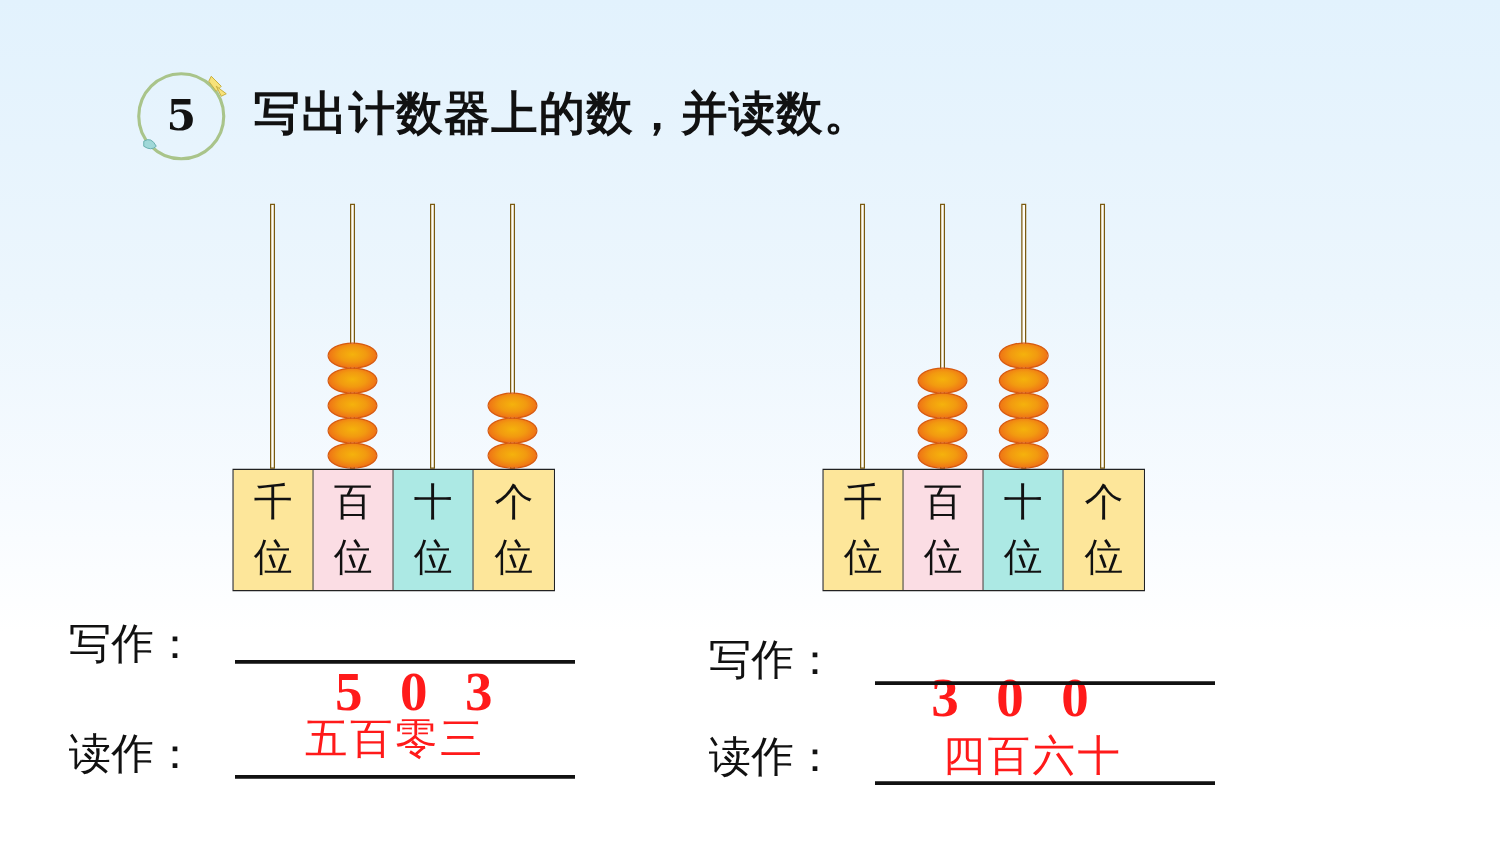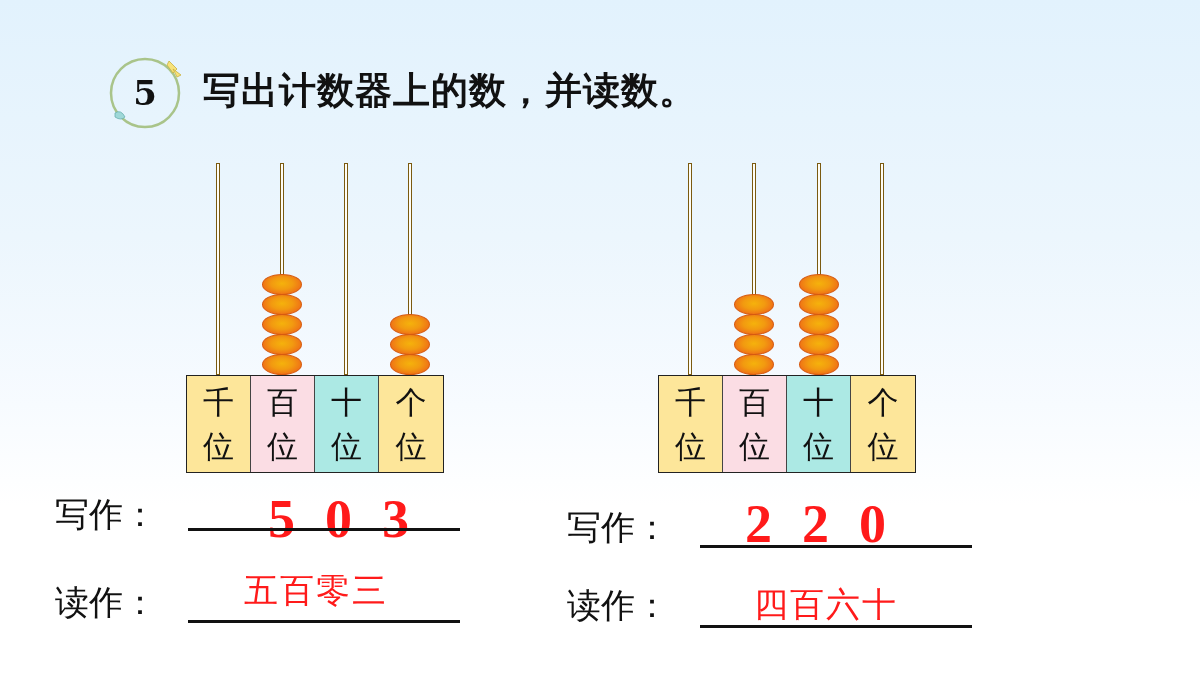--- a/index.html
+++ b/index.html
@@ -38,22 +38,22 @@
     display: flex; flex-direction: column; align-items: center; justify-content: center;
     font-family: "DejaVu Serif", serif; font-size: 31px; color: #111; line-height: 44px;
     border-right: 1px solid #444;
   }
   .place:last-child { border-right: none; }
   .label {
     position: absolute; font-family: "DejaVu Serif", serif; font-size: 34px; color: #111; white-space: nowrap;
   }
   .blank { position: absolute; height: 3px; background: #111; }
   .answer-num {
-    position: absolute; font-family: "Liberation Serif", serif; font-weight: bold; font-size: 54px;
-    color: #ff1a1a; letter-spacing: 30px; white-space: nowrap;
+    position: absolute; font-family: "Liberation Serif", serif; font-weight: bold; font-size: 44px;
+    color: #ff1a1a; letter-spacing: 30px; white-space: nowrap; margin-top: 40px;
   }
   .answer-cn {
     position: absolute; font-family: "DejaVu Serif", serif; font-size: 34px;
     color: #ff1a1a; letter-spacing: 2px; white-space: nowrap;
   }
 </style>
 </head>
 <body>
 
 <div class="q-badge">
@@ -140,18 +140,18 @@
 
 <div class="label" style="left:55px; top:492px;">写作：</div>
 <div class="answer-num" style="left:268px; top:488px;">503</div>
 <div class="blank" style="left:188px; top:528px; width:272px;"></div>
 
 <div class="label" style="left:55px; top:580px;">读作：</div>
 <div class="answer-cn" style="left:244px; top:548px;margin-top:20px;">五百零三</div>
 <div class="blank" style="left:188px; top:620px; width:272px;"></div>
 
 <div class="label" style="left:567px; top:505px;">写作：</div>
-<div class="answer-num" style="left:745px; top:493px;">220</div>
+<div class="answer-num" style="left:745px; top:493px;">300</div>
 <div class="blank" style="left:700px; top:545px; width:272px;"></div>
 
 <div class="label" style="left:567px; top:583px;">读作：</div>
 <div class="answer-cn" style="left:754px; top:582px;">四百六十</div>
 <div class="blank" style="left:700px; top:625px; width:272px;"></div>
 
 </body></html>

